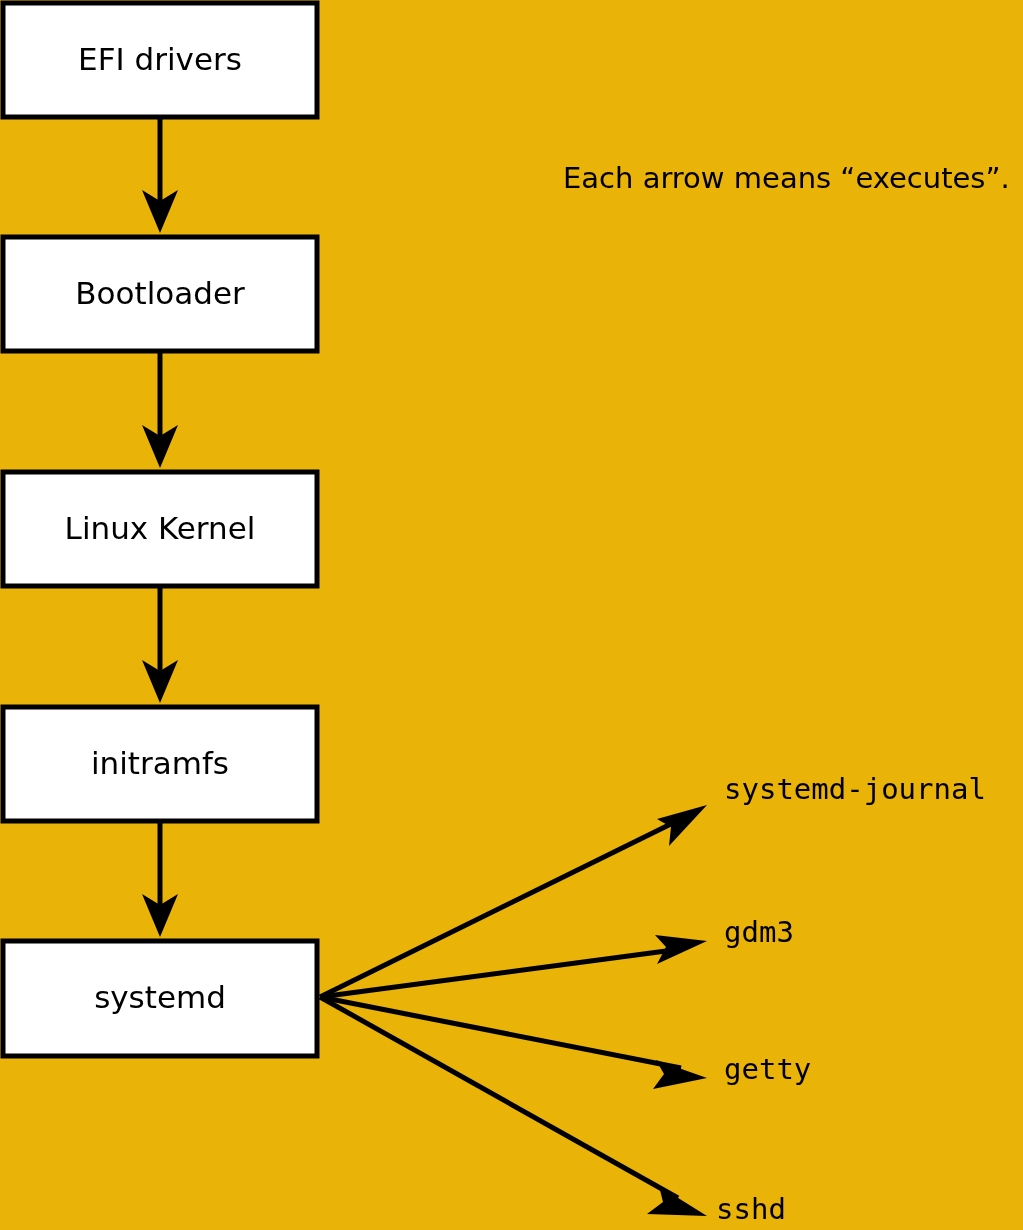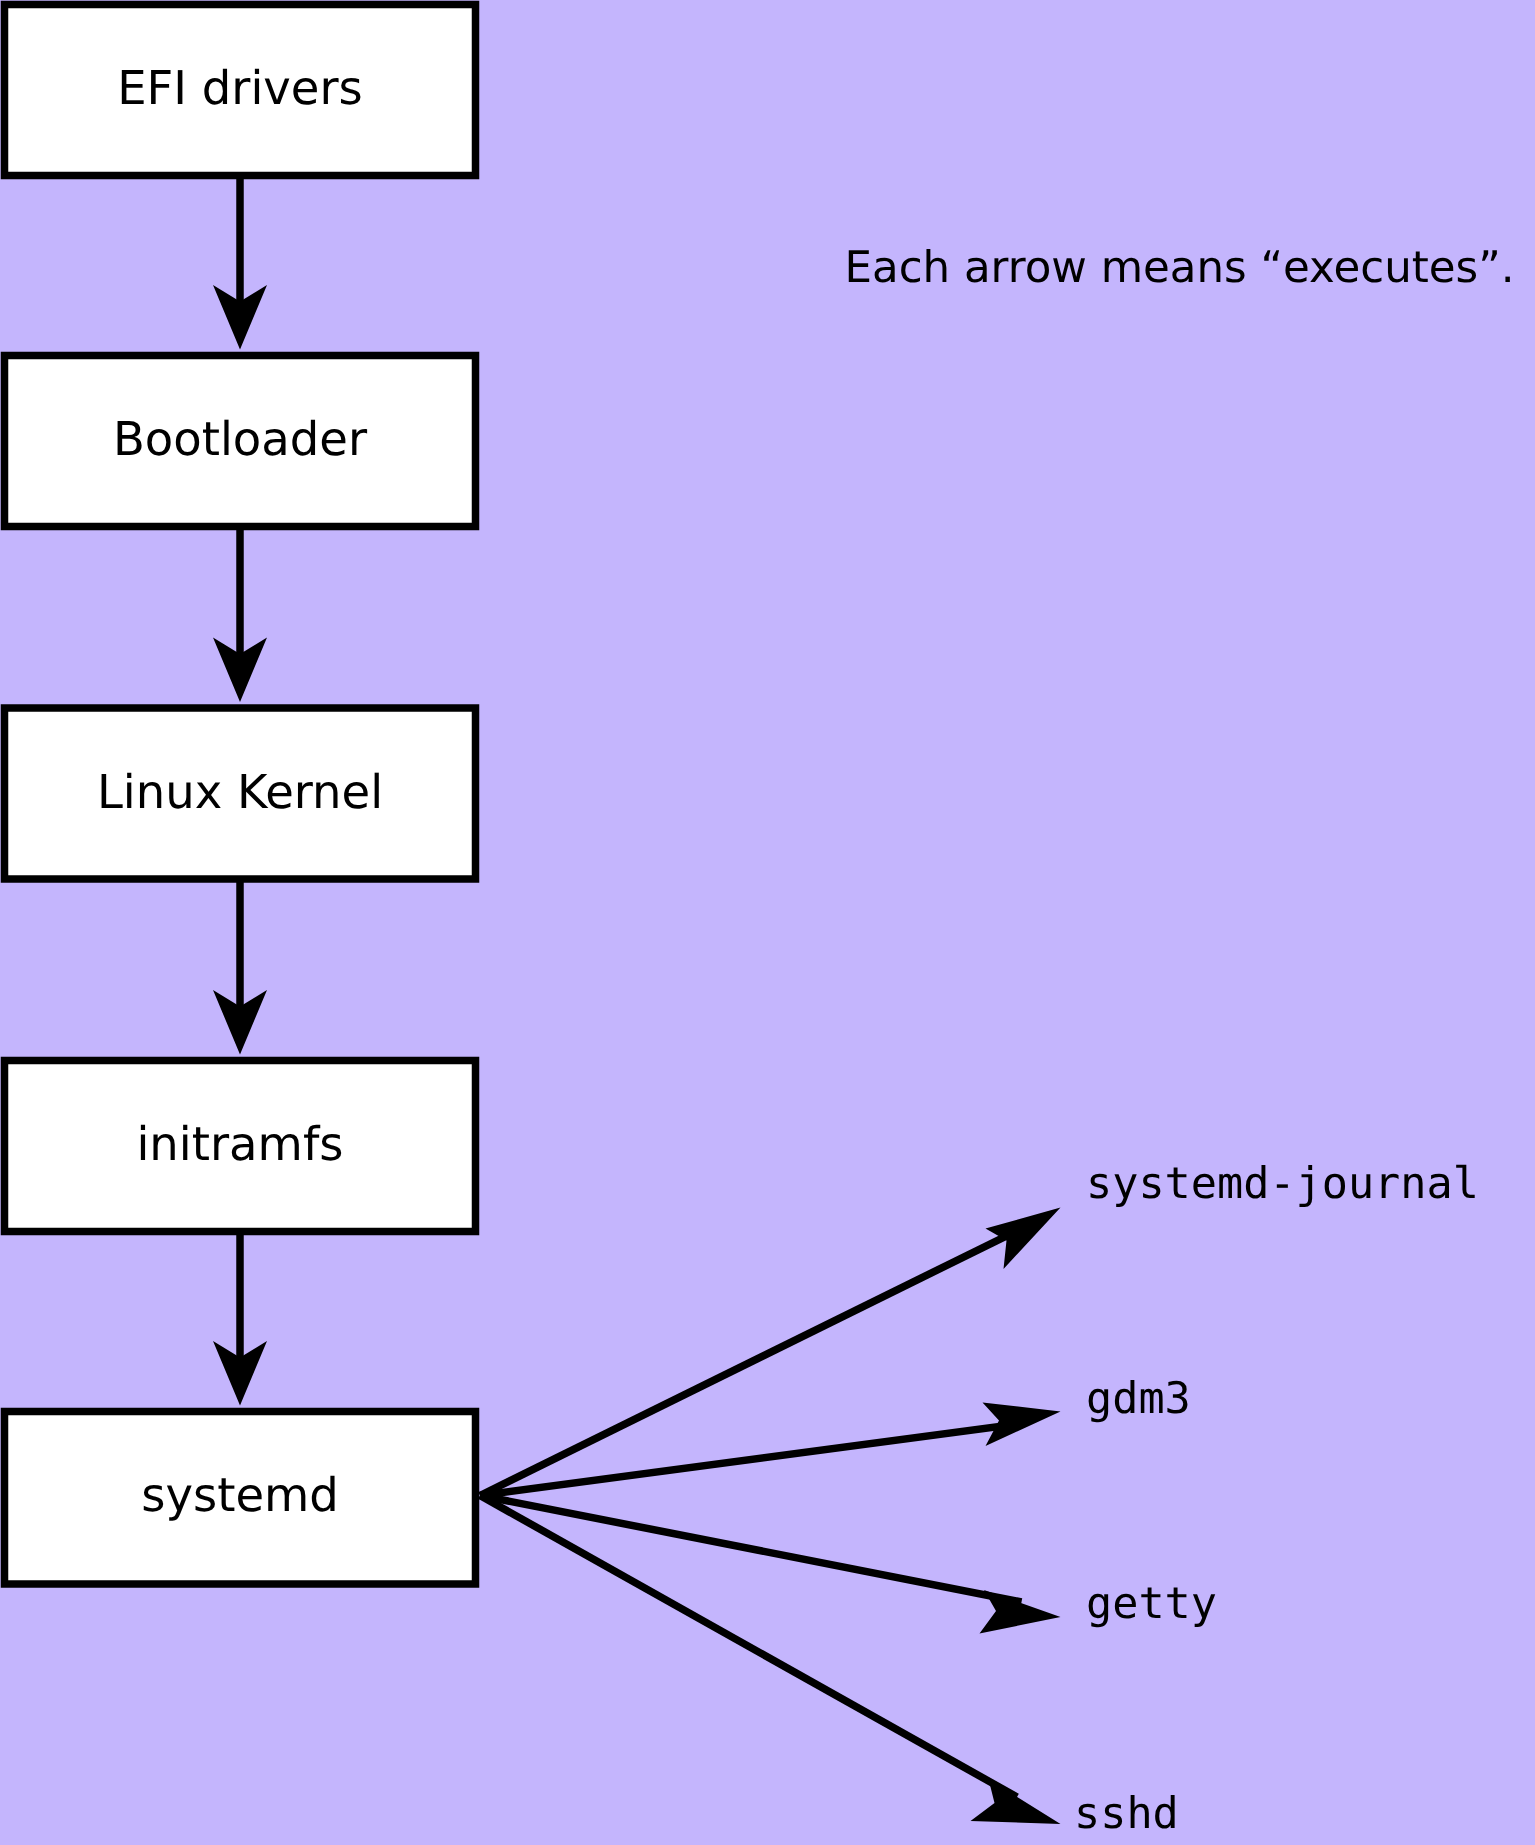--- a/index.html
+++ b/index.html
@@ -4,21 +4,21 @@
 <style>
   html, body {
     margin: 0;
     padding: 0;
     background: #ffffff;
   }
   #canvas {
     position: relative;
     width: 1023px;
     height: 1230px;
-    background: #c4b5fd;
+    background: #eab308;
     overflow: hidden;
     font-family: "DejaVu Sans", sans-serif;
   }
   #diagram-svg {
     position: absolute;
     left: 0;
     top: 0;
     width: 1023px;
     height: 1230px;
   }

